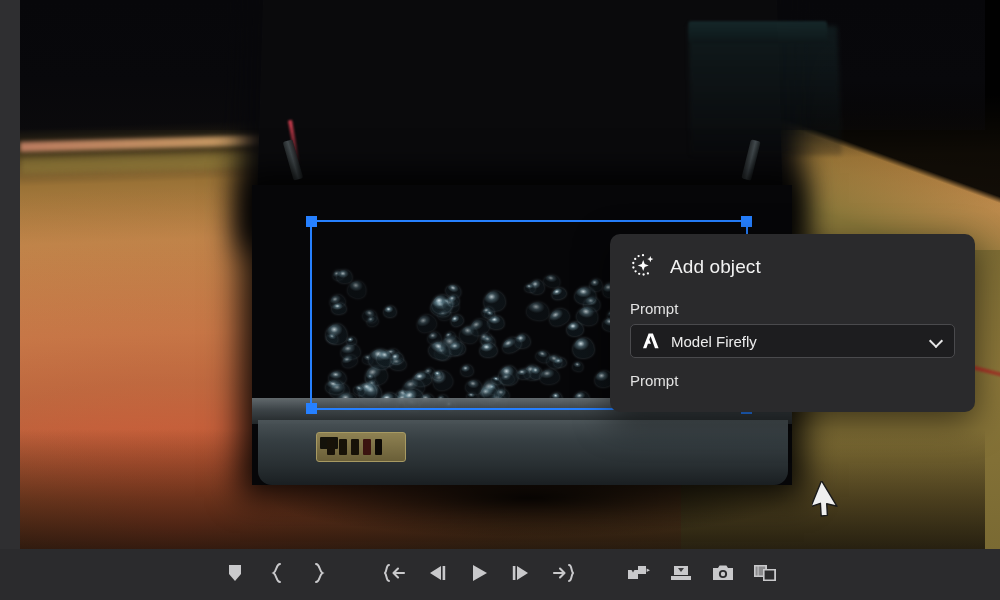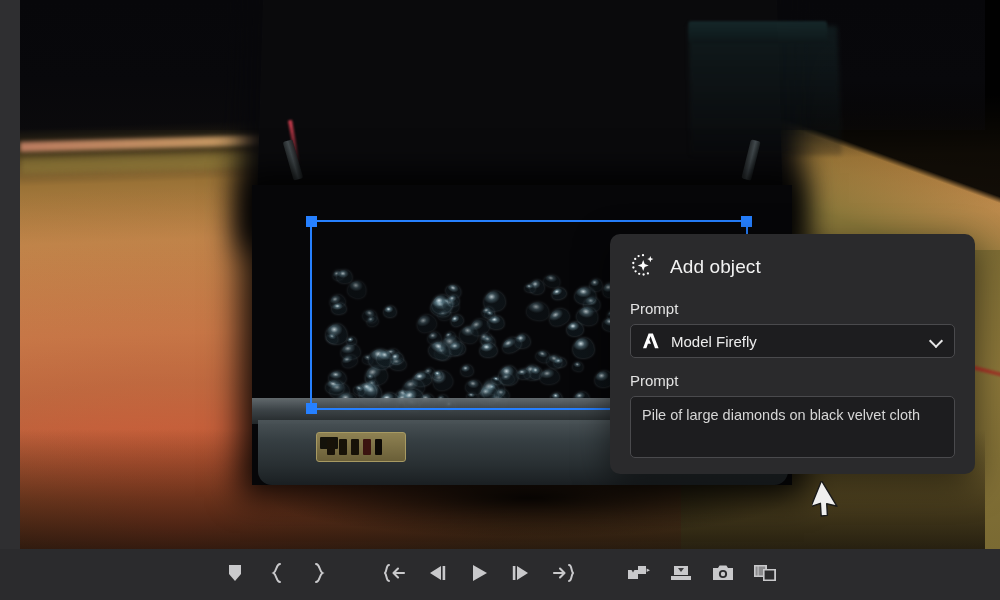--- a/index.html
+++ b/index.html
@@ -308,21 +308,20 @@
             <path d="M7.6 2.4 L2.0 17.2 L5.4 17.2 L6.9 12.8 L10.0 12.8 L8.2 8.6 L9.6 5.2 L14.0 17.2 L17.6 17.2 L11.9 2.4 Z" fill="#ffffff"></path>
           </svg>
         </span>
         <span class="val">Model Firefly</span>
         <span class="chev"></span>
       </div>
 
       <div class="spacer"></div>
 
       <div class="field-label">Prompt</div>
-      <div class="textarea" title="Describe the object to add">Pile of large diamonds on black velvet cloth</div>
 
     </div>
 
     <div id="cursor">
       <svg width="34" height="42" viewBox="0 0 34 42">
         <path d="M3 3 L3 31 L10.5 24.5 L16 36 L21.5 33 L16.5 22.5 L27 21 Z" fill="#efefef" stroke="#1a1a1a" stroke-width="1.4" stroke-linejoin="round" transform="rotate(22 15 18)"></path>
       </svg>
     </div>
   </div>
 

